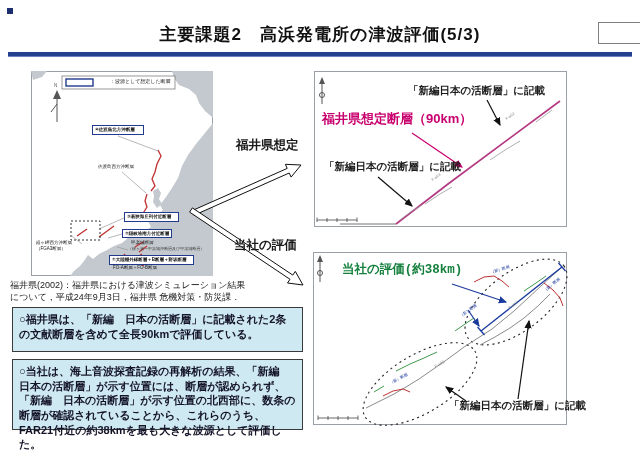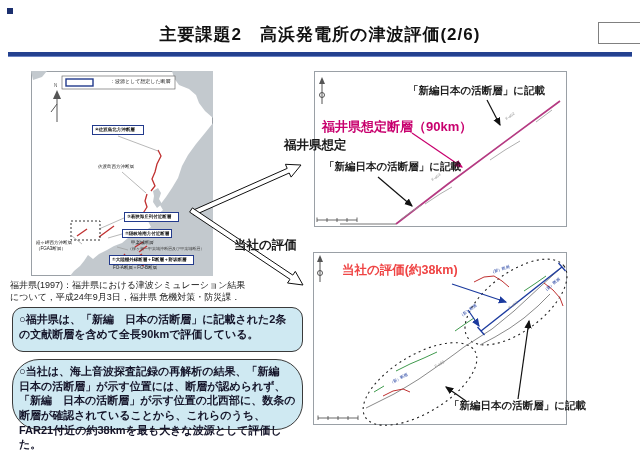--- a/index.html
+++ b/index.html
@@ -25,21 +25,21 @@
         border-bottom:1px solid #6d84c4;}
   .cornersq{position:absolute;left:7px;top:8px;width:6px;height:6px;background:#1b2f6e;}
   .caption{position:absolute;color:#222;}
 </style>
 </head>
 <body>
 
 <div id="slide">
 
   <div class="cornersq"></div>
-  <div class="titlebar">主要課題2　高浜発電所の津波評価(2/6)</div>
+  <div class="titlebar">主要課題2　高浜発電所の津波評価(5/3)</div>
   <div class="pageno">10</div>
   <div class="rule"></div>
 
   <div class="panel" style="left:31px;top:71px;width:182px;height:205px;"></div>
   <div class="panel" style="left:314px;top:71px;width:253px;height:156px;"></div>
   <div class="panel" style="left:313px;top:252px;width:254px;height:173px;"></div>
 
   <svg width="640" height="452" viewBox="0 0 640 452">
     <defs>
       <marker id="ahB" markerWidth="8" markerHeight="8" refX="6" refY="3" orient="auto">
@@ -172,40 +172,40 @@
   <div class="boxedlbl" style="left:92px;top:125px;width:52px;height:10px;">④佐渡島北方沖断層</div>
   <div class="lbl" style="left:98px;top:165px;font-size:4.5px;">佐渡島西方沖断層</div>
   <div class="boxedlbl" style="left:124px;top:212px;width:55px;height:10px;">③若狭海丘列付近断層</div>
   <div class="boxedlbl" style="left:122px;top:229px;width:50px;height:9px;">②隠岐堆南方付近断層</div>
   <div class="lbl" style="left:131px;top:241px;font-size:4.5px;">甲楽城断層</div>
   <div class="lbl" style="left:128px;top:247px;font-size:4px;color:#444;">（柳ヶ瀬ー甲楽城沖断層及び甲楽城断層）</div>
   <div class="boxedlbl" style="left:109px;top:255px;width:85px;height:10px;">①大陸棚外縁断層＋B断層＋野坂断層</div>
   <div class="lbl" style="left:113px;top:266px;font-size:4.5px;">FO-A断層＋FO-B断層</div>
   <div class="lbl" style="left:36px;top:240px;font-size:4.5px;white-space:normal;width:50px;line-height:1.3;">経ヶ岬西方沖断層（FGA3断層）</div>
 
-  <div class="caption" style="left:10px;top:280px;width:242px;font-size:9px;line-height:1.3;">福井県(1997)：福井県における津波シミュレーション結果について，平成24年9月3日，福井県 危機対策・防災課．</div>
-
-  <div class="lbl b" style="left:236px;top:139px;font-size:12.5px;margin-left:48px;">福井県想定</div>
+  <div class="caption" style="left:10px;top:280px;width:242px;font-size:9px;line-height:1.3;">福井県(2002)：福井県における津波シミュレーション結果について，平成24年9月3日，福井県 危機対策・防災課．</div>
+
+  <div class="lbl b" style="left:236px;top:139px;font-size:12.5px;">福井県想定</div>
   <div class="lbl b" style="left:234px;top:222px;font-size:12.5px;margin-top:17px;">当社の評価</div>
 
   <div class="lbl b" style="left:408px;top:85px;font-size:10.5px;">「新編日本の活断層」に記載</div>
-  <div class="lbl b" style="left:322px;top:112px;font-size:13px;color:#c8006e;margin-top:8px;">福井県想定断層（90km）</div>
+  <div class="lbl b" style="left:322px;top:112px;font-size:13px;color:#c8006e;">福井県想定断層（90km）</div>
   <div class="lbl b" style="left:324px;top:161px;font-size:10.5px;">「新編日本の活断層」に記載</div>
   <div class="micro gray" style="left:505px;top:118px;transform:rotate(-38deg);">F-a02</div>
   <div class="micro gray" style="left:431px;top:179px;transform:rotate(-38deg);">F-a03</div>
 
-  <div class="lbl b" style="left:342px;top:264px;font-size:12.5px;color:#ef4444;">当社の評価(約38km)</div>
+  <div class="lbl b" style="left:342px;top:264px;font-size:12.5px;color:#15803d;font-family:Liberation Mono, monospace;">当社の評価(約38km)</div>
   <div class="lbl b" style="left:449px;top:400px;font-size:10.5px;">「新編日本の活断層」に記載</div>
   <div class="micro blue" style="left:490px;top:271px;transform:rotate(-18deg);">（新）断層</div>
   <div class="micro blue" style="left:543px;top:290px;transform:rotate(-40deg);">（新）断層</div>
   <div class="micro blue" style="left:459px;top:315px;transform:rotate(-35deg);">（新）断層</div>
   <div class="micro gray" style="left:508px;top:307px;transform:rotate(-38deg);">F-a03</div>
   <div class="micro blue" style="left:389px;top:382px;transform:rotate(-28deg);">（新）断層</div>
   <div class="micro gray" style="left:434px;top:365px;transform:rotate(-28deg);">F-a02</div>
 
-  <div class="notebox" style="left:12px;top:307px;width:291px;height:45px;border-radius:11px;">
+  <div class="notebox" style="left:12px;top:307px;width:291px;height:45px;">
     <span>○福井県は、「新編　日本の活断層」に記載された2条の文献断層を含めて全長90kmで評価している。</span>
   </div>
-  <div class="notebox" style="left:12px;top:359px;width:291px;height:71px;border-radius:27px;">
+  <div class="notebox" style="left:12px;top:359px;width:291px;height:71px;">
     <span>○当社は、海上音波探査記録の再解析の結果、「新編　日本の活断層」が示す位置には、断層が認められず、「新編　日本の活断層」が示す位置の北西部に、数条の断層が確認されていることから、これらのうち、FAR21付近の約38kmを最も大きな波源として評価した。</span>
   </div>
 
 </div>
 
 </body></html>

